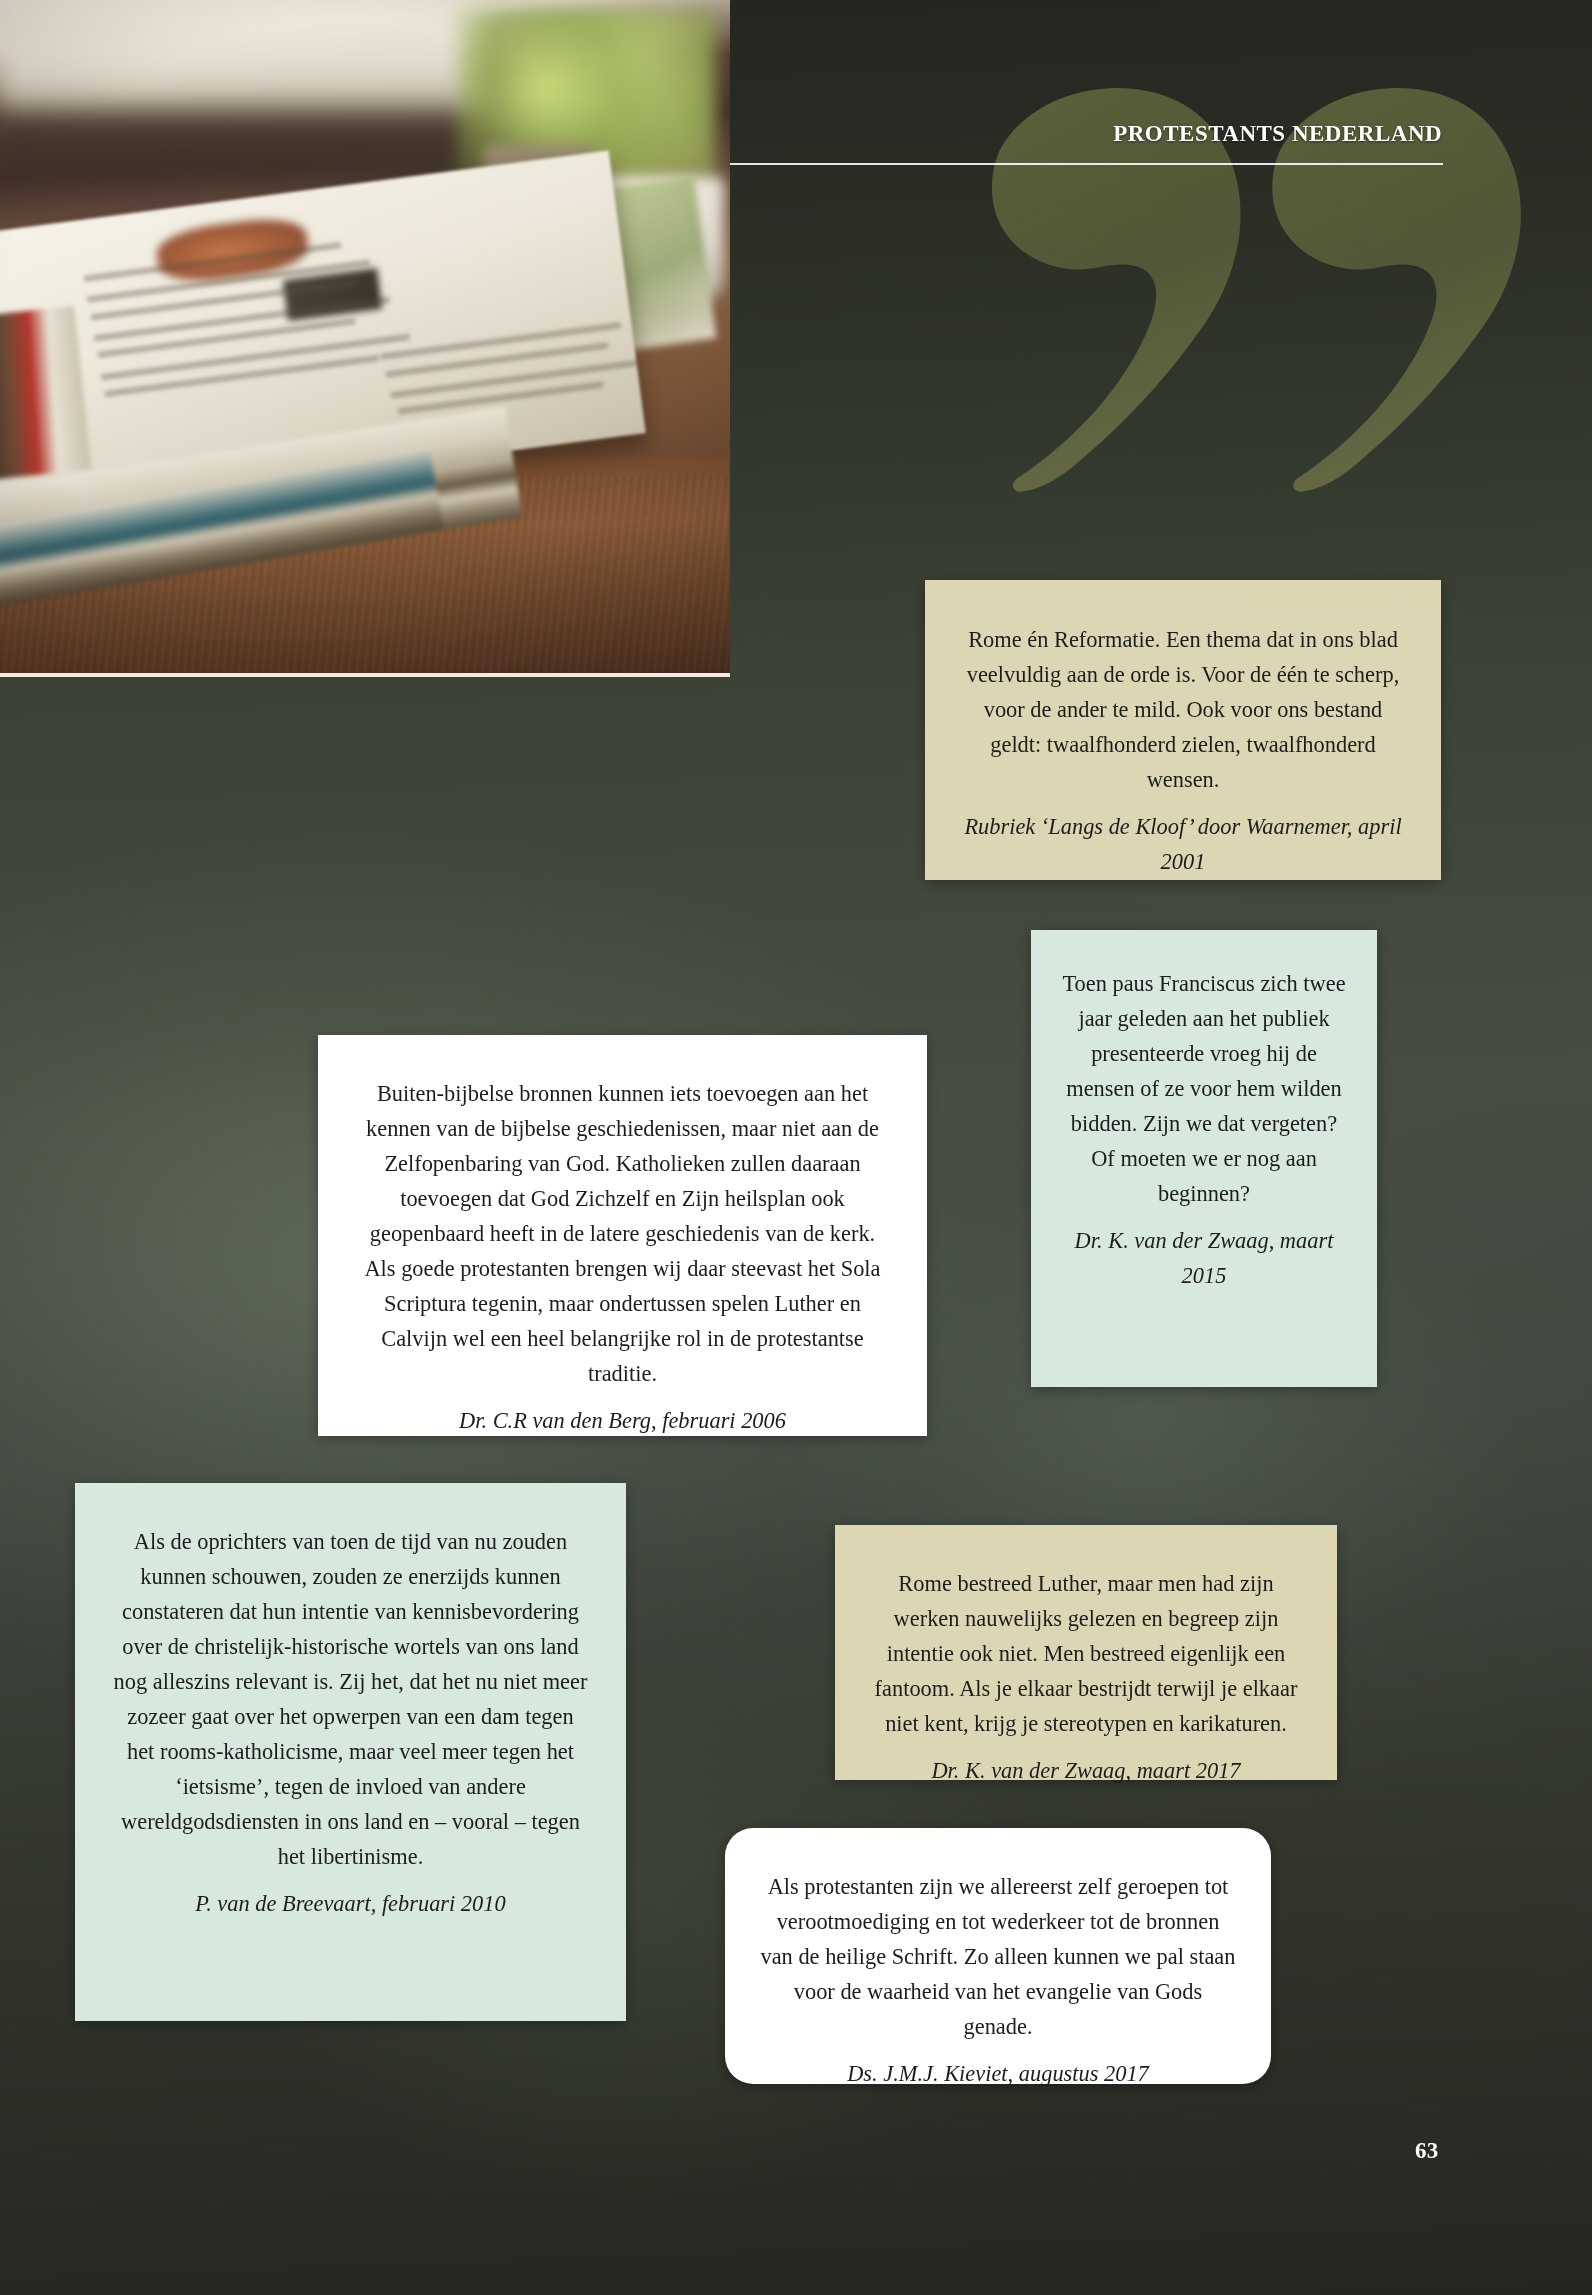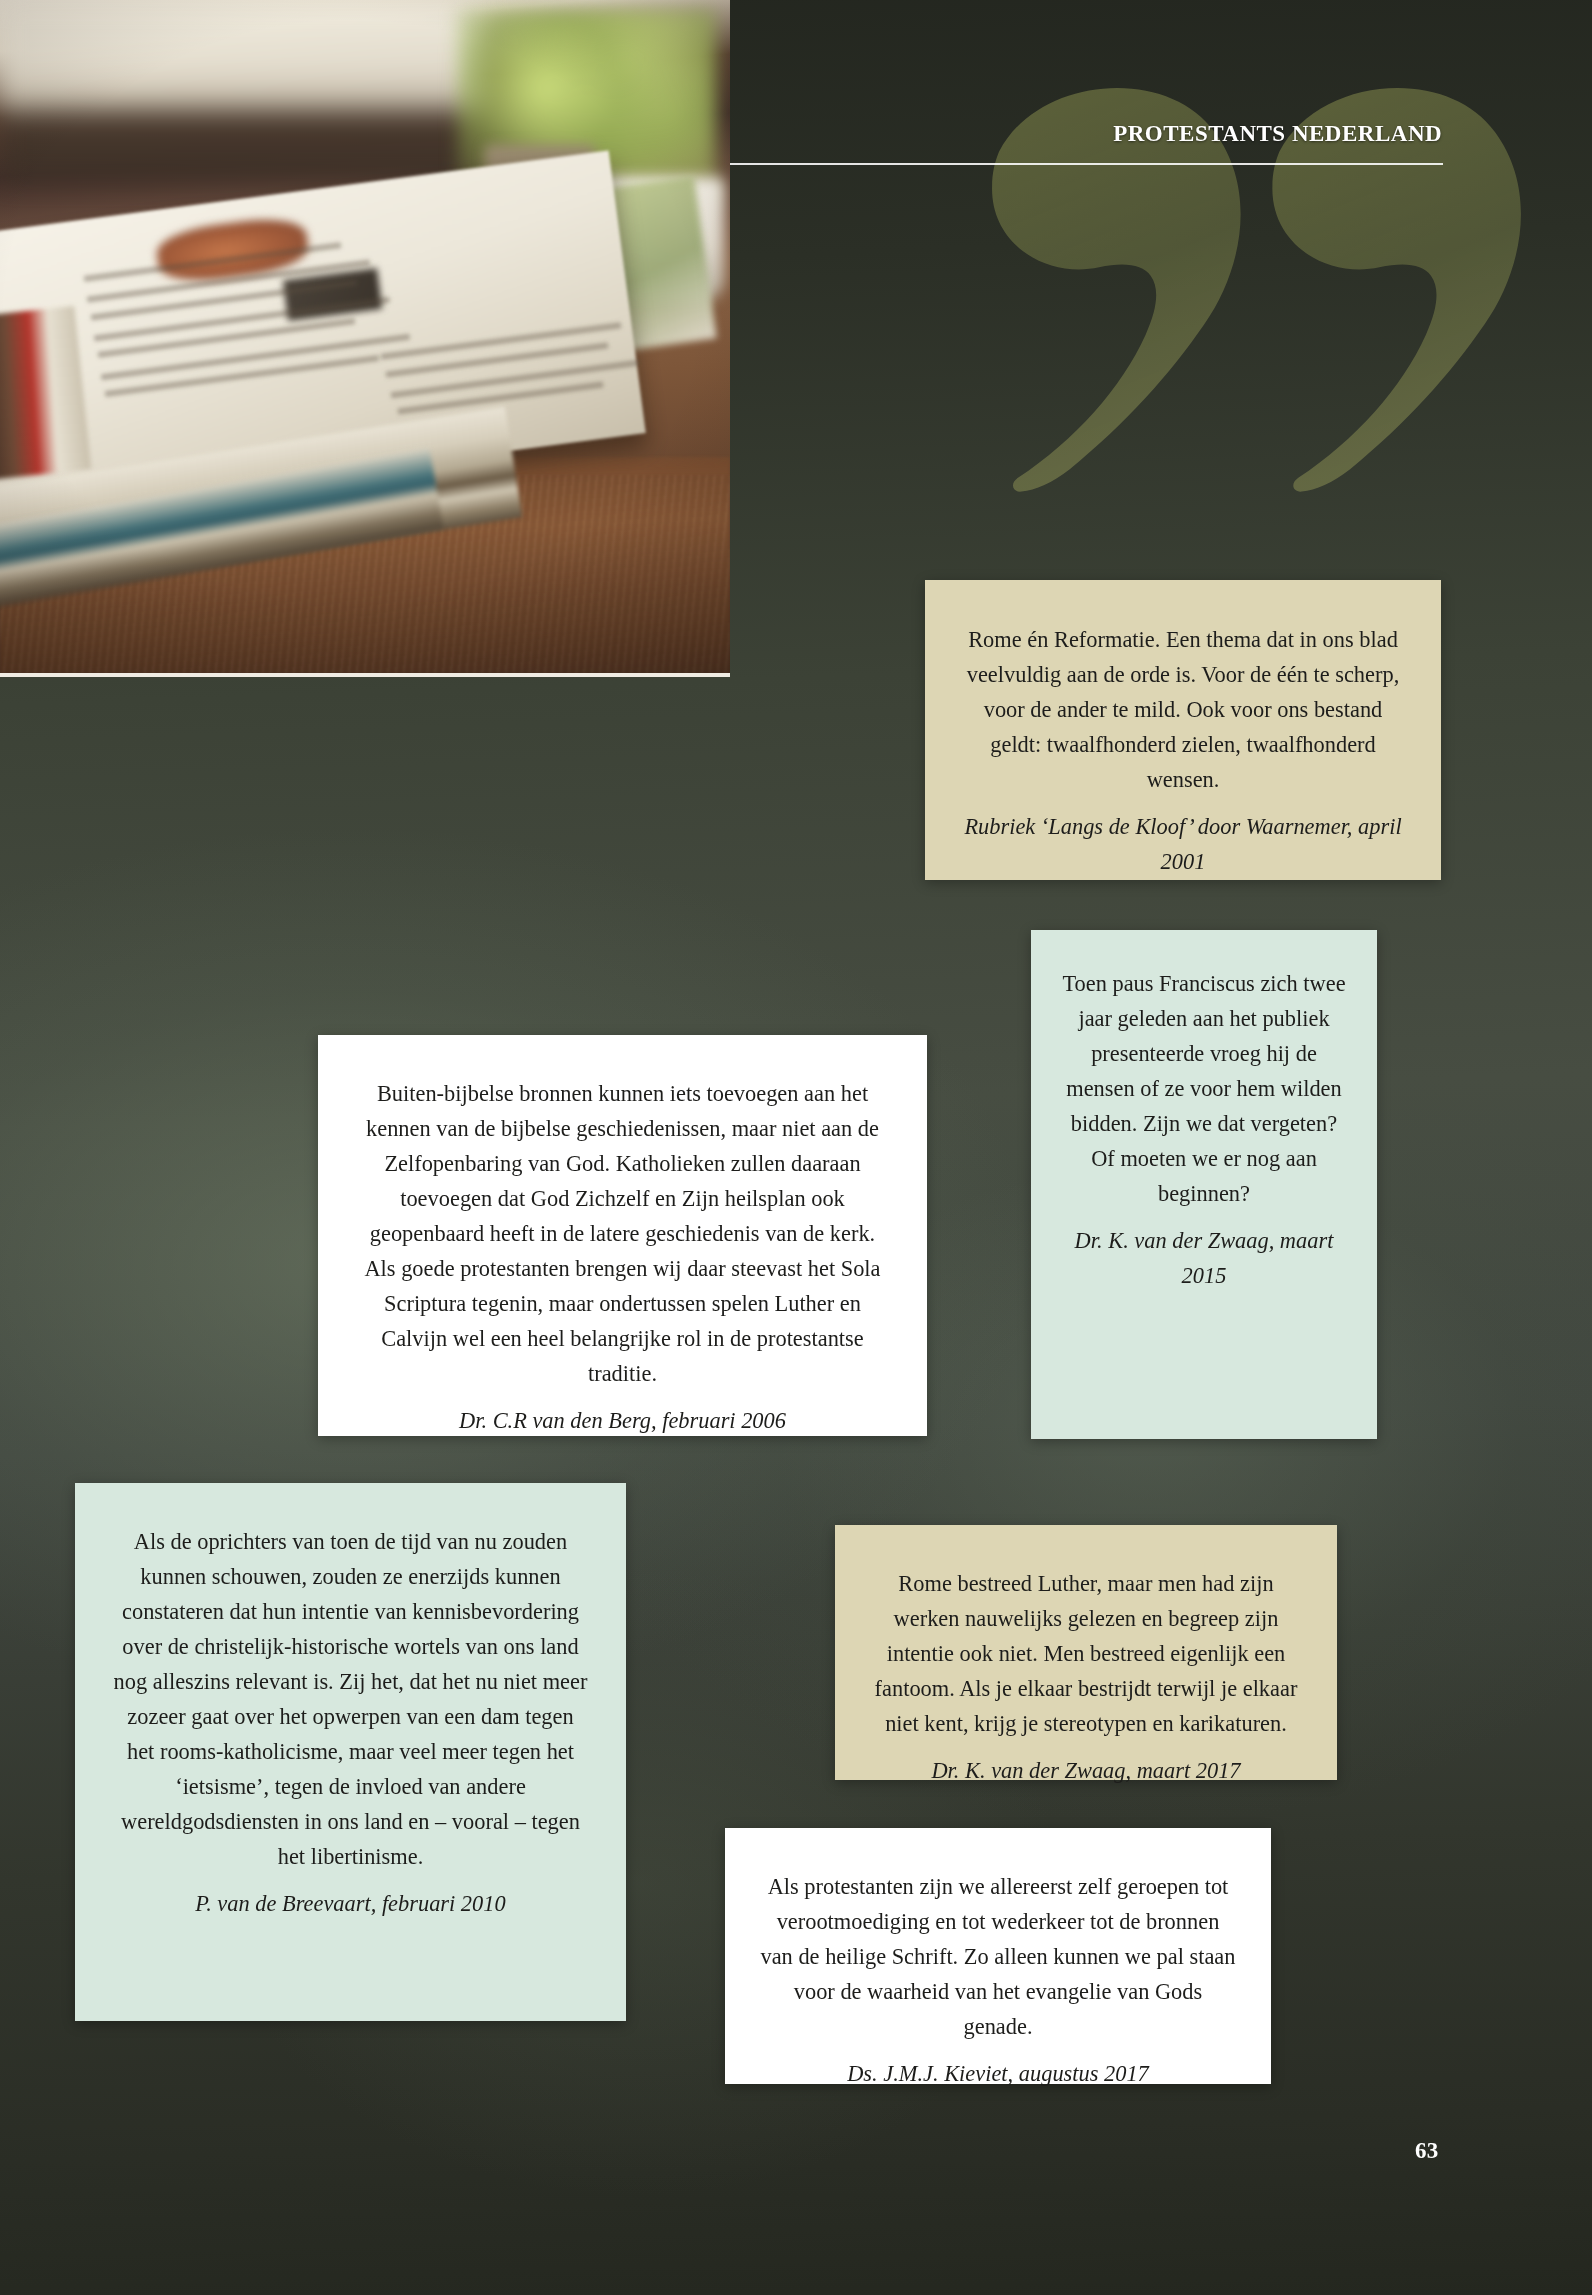--- a/index.html
+++ b/index.html
@@ -210,38 +210,39 @@
   #card-rome-reformatie {
     left:925px; top:580px; width:516px; height:300px;
     padding:42px 36px 0;
     text-align:center;
   }
   #card-stel-dat {
     left:154px; top:791px; width:675px; height:174px;
     padding:36px 31px 0;
   }
   #card-toen-paus {
-    left:1031px; top:930px; width:346px; height:509px;
+    left:1031px; top:930px; width:346px; height:457px;
     padding:36px 26px 0;
   }
   #card-buiten-bijbelse {
     left:318px; top:1035px; width:609px; height:401px;
     padding:41px 38px 0;
   }
   #card-als-de-oprichters {
     left:75px; top:1483px; width:551px; height:538px;
     padding:41px 38px 4px;
   }
   #card-rome-bestreed {
     left:835px; top:1525px; width:502px; height:255px;
     padding:41px 36px 4px;
   }
   #card-als-protestanten {
     left:725px; top:1828px; width:546px; height:256px;
     padding:41px 35px 0;
+    border-radius:28px;
   }
 
   
   .page-number {
     position:absolute;
     left:1415px; top:2138px;
     color:#ffffff;
     font-size:23px;
     font-weight:bold;
     font-family:"Liberation Serif", serif;

